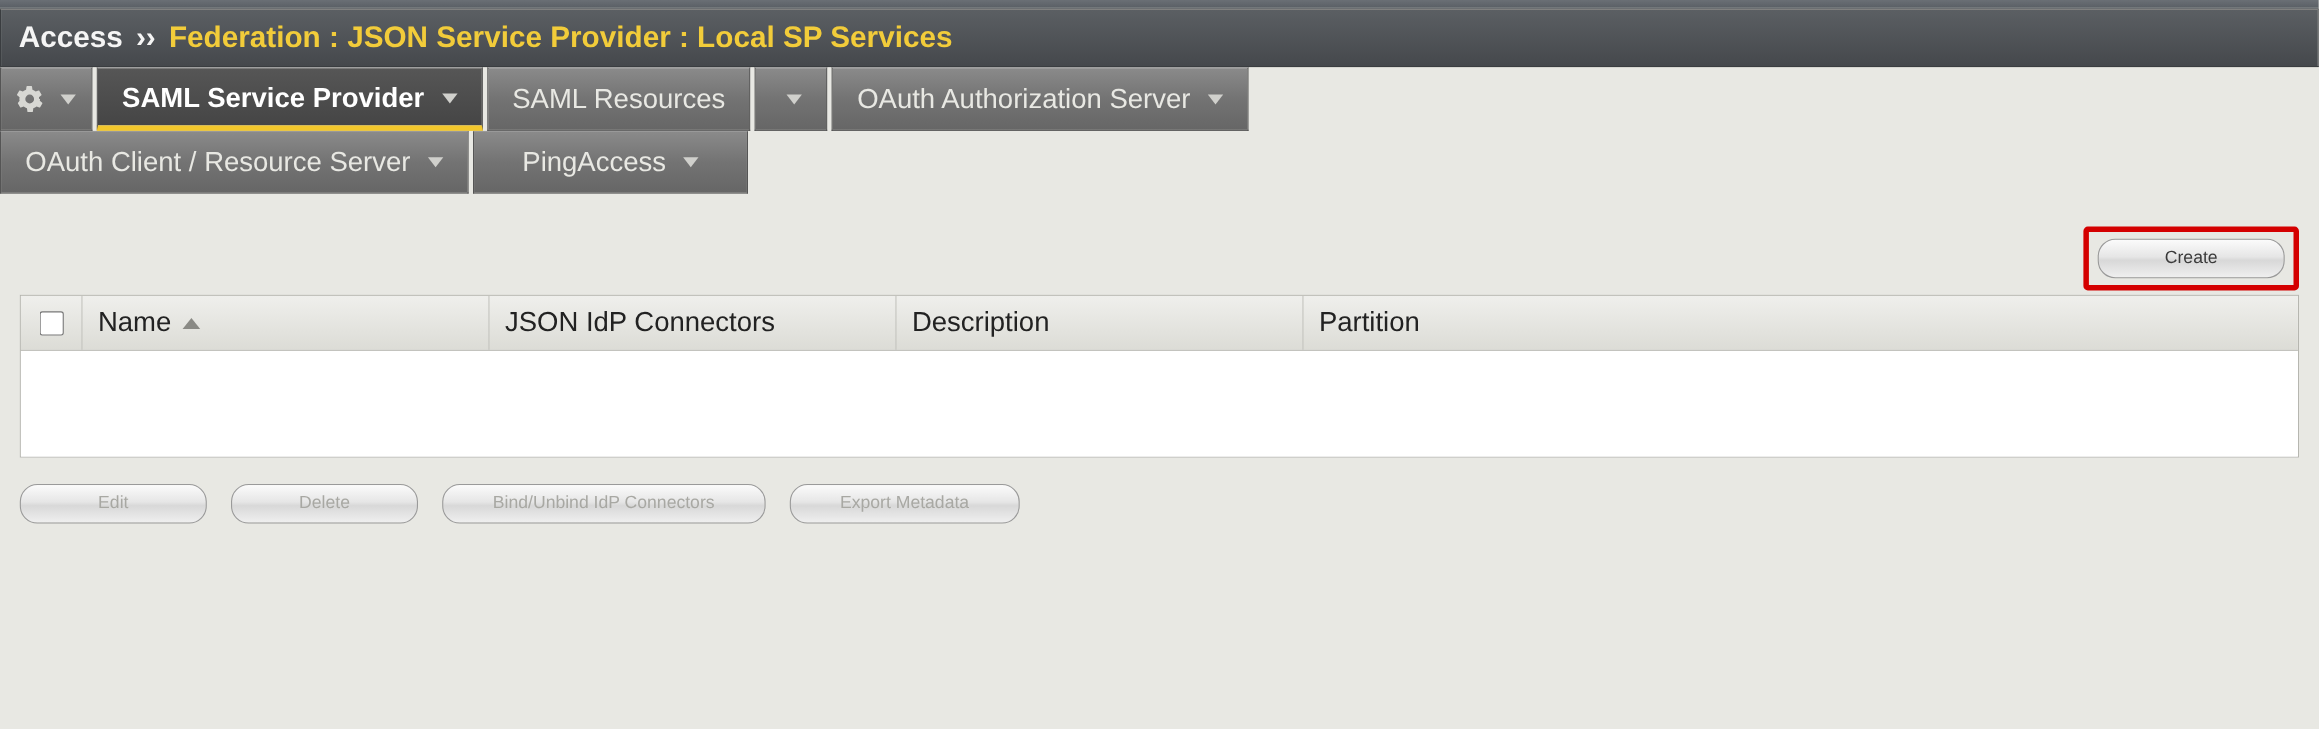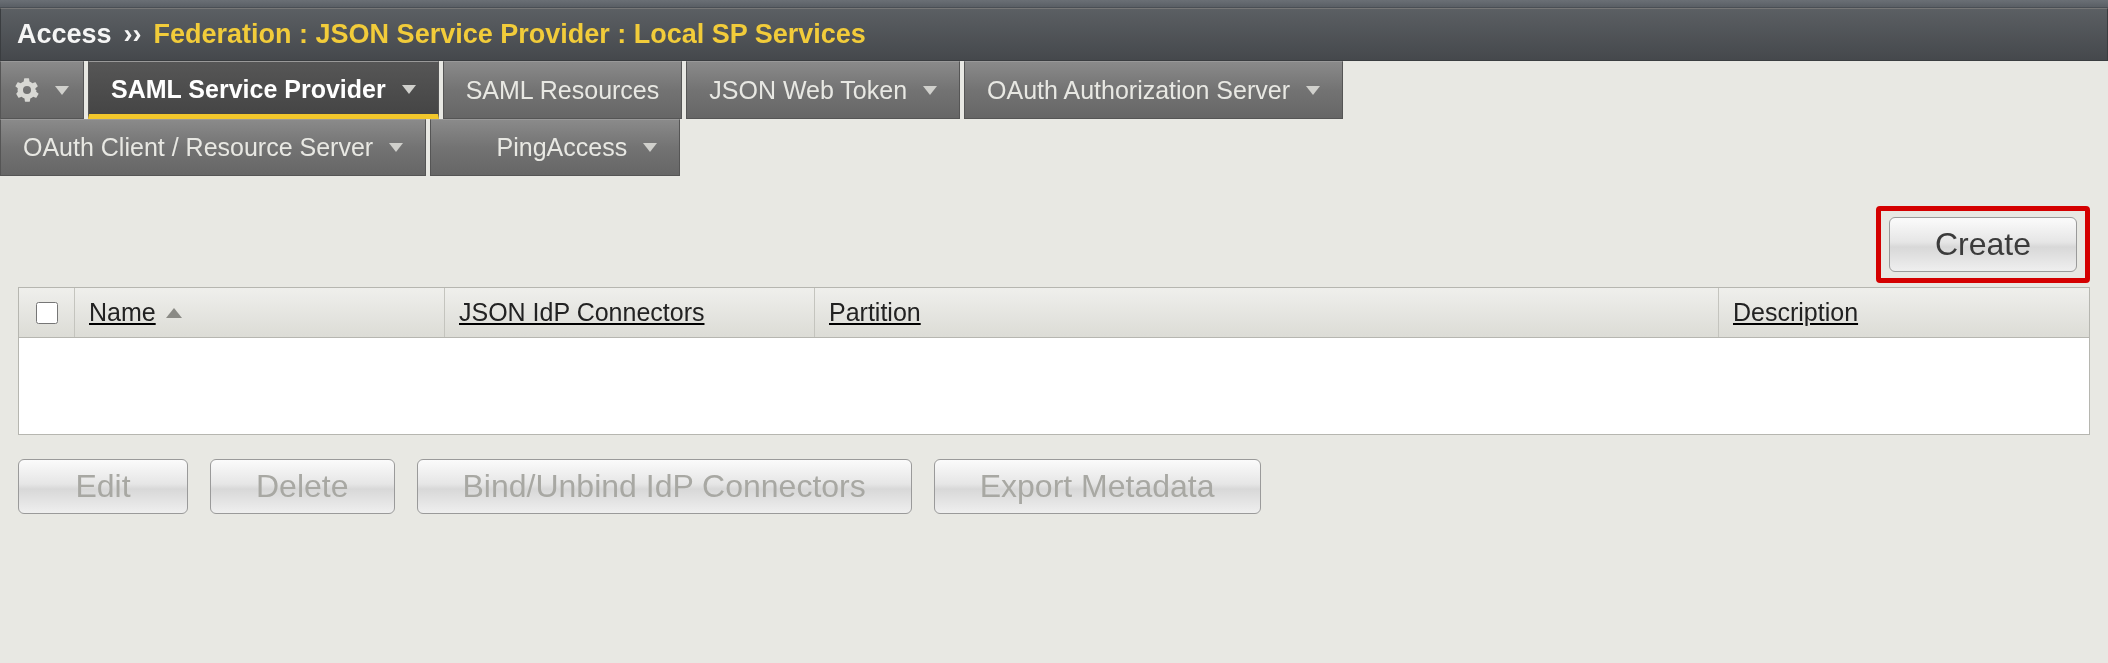--- a/index.html
+++ b/index.html
@@ -95,45 +95,44 @@
       margin-bottom: 4px;
     }
     .create-highlight {
       border: 5px solid #d40000;
       border-radius: 4px;
       padding: 6px 8px;
       display: inline-block;
     }
 
     .btn {
-      font-size: 32px;
+      font-size: 16px;
       color: #3b3b3b;
       background: linear-gradient(to bottom, #fbfbfb 0%, #e6e6e6 45%, #d8d8d8 55%, #efefef 100%);
       border: 1px solid #9a9a9a;
-      border-radius: 6px;
+      border-radius: 16px;
       padding: 8px 45px;
       cursor: pointer;
     }
     .btn.wide { min-width: 170px; }
     .btn.disabled {
       color: #a8a8a3;
       cursor: default;
     }
 
     
     .grid {
       border: 1px solid #b6b6b0;
       background: #fff;
       width: 100%;
     }
     .grid-header {
       display: flex;
       background: linear-gradient(to bottom, #efefec 0%, #dcdcd6 100%);
       border-bottom: 1px solid #b6b6b0;
-      text-decoration: underline;
     }
     .grid-header .hcell {
       padding: 10px 14px;
       font-size: 25px;
       color: #222;
       border-right: 1px solid #c4c4be;
       display: flex;
       align-items: center;
       gap: 10px;
     }
@@ -197,36 +196,35 @@
       <span>SAML Service Provider</span>
       <span class="caret"></span>
     </div>
 
 
     <div class="tab">
       <span>SAML Resources</span>
     </div>
 
     <div class="tab">
-      <span>JSON Web Token</span>
       <span class="caret"></span>
     </div>
 
     <div class="tab">
       <span>OAuth Authorization Server</span>
       <span class="caret"></span>
     </div>
   </div>
 
   <div class="tabnav-row">
     <div class="tab">
       <span>OAuth Client / Resource Server</span>
       <span class="caret"></span>
     </div>
-    <div class="tab" style="min-width:250px; justify-content:flex-end;">
+    <div class="tab" style="min-width:250px; justify-content:center;">
       <span>PingAccess</span>
       <span class="caret"></span>
     </div>
   </div>
 </div>
 
 <div class="content">
 
   <div class="create-row">
     <div class="create-highlight">
@@ -239,25 +237,25 @@
       <div class="hcell checkbox">
         <input type="checkbox" class="hdr-check" style="">
       </div>
       <div class="hcell name">
         <span>Name</span>
         <span class="sort-asc"></span>
       </div>
       <div class="hcell connectors">
         <span>JSON IdP Connectors</span>
       </div>
+      <div class="hcell desc">
+        <span>Description</span>
+      </div>
       <div class="hcell partition">
         <span>Partition</span>
-      </div>
-      <div class="hcell desc">
-        <span>Description</span>
       </div>
     </div>
     <div class="grid-body"></div>
   </div>
 
   <div class="footer-actions">
     <button class="btn disabled wide">Edit</button>
     <button class="btn disabled wide">Delete</button>
     <button class="btn disabled">Bind/Unbind IdP Connectors</button>
     <button class="btn disabled">Export Metadata</button>

